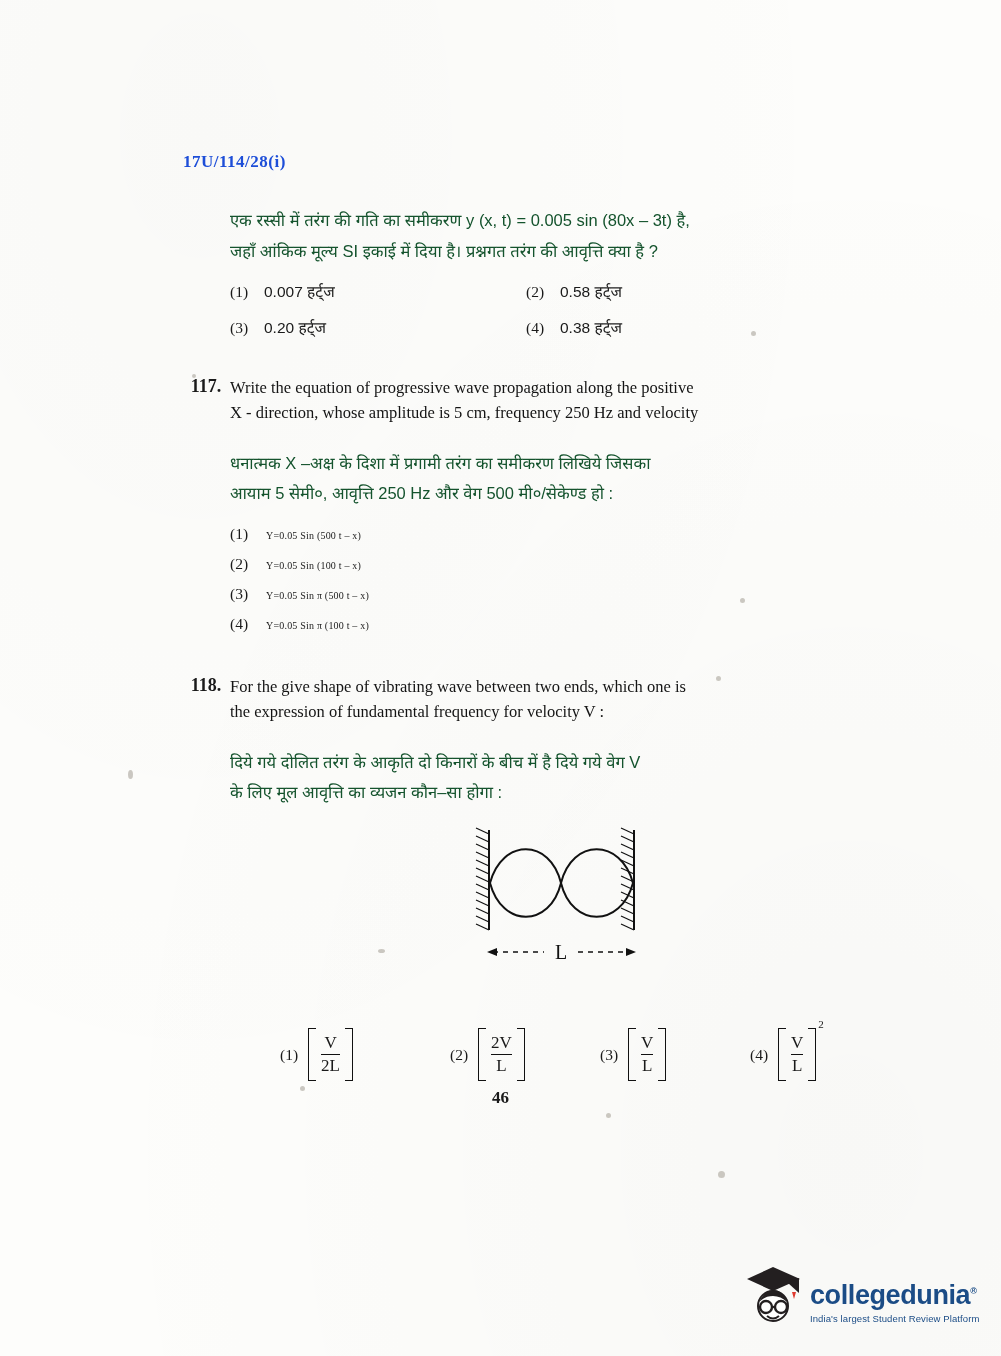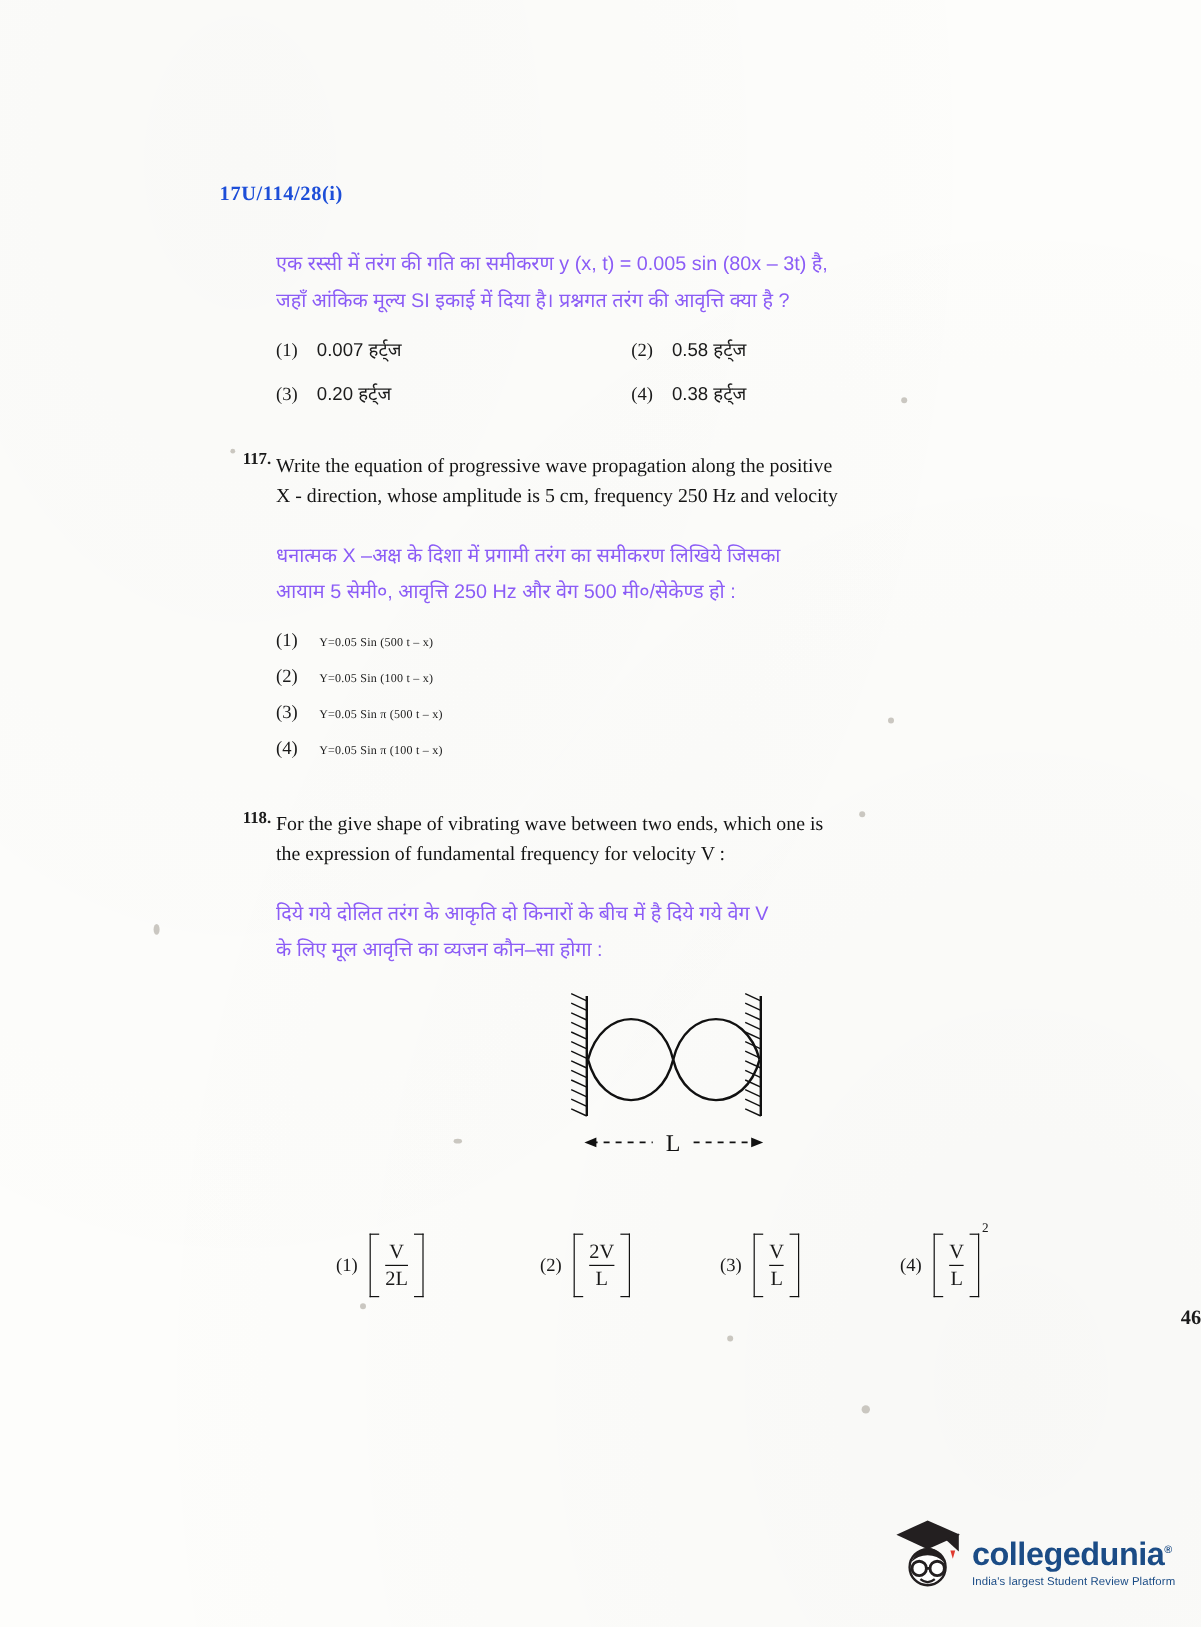--- a/index.html
+++ b/index.html
@@ -47,21 +47,21 @@
     left: 186px;
     top: 205px;
     width: 700px;
   }
 
   .q-block { position: relative; margin-bottom: 6px; }
 
   .hin {
     font-family: "Liberation Sans", sans-serif;
     font-size: 16.5px;
-    color: #8b5cf6;
+    color: #14532d;
     line-height: 1.85;
   }
   .eng {
     font-family: "Liberation Serif", serif;
     font-size: 16.5px;
     color: #141414;
     line-height: 1.5;
   }
 
   .stem-hin-1 {
@@ -88,24 +88,24 @@
     font-family: "Liberation Sans", sans-serif;
     font-size: 15.5px;
   }
   .opt-col-a { width: 296px; }
 
   .q-number {
     position: absolute;
     left: 0;
     top: 0;
     width: 40px;
-    text-align: right;
+    text-align: center;
     font-family: "Liberation Serif", serif;
     font-weight: bold;
-    font-size: 14px;
+    font-size: 18px;
   }
   .q-body { margin-left: 44px; }
 
   .eng-para { width: 630px; }
   .sup { font-size: 10px; vertical-align: super; }
 
   .hin-para { margin-top: 22px; width: 640px; }
 
   .opt-list { margin-top: 10px; }
   .opt-list .row {
@@ -188,21 +188,21 @@
     margin-left: 2px;
     margin-top: -10px;
     align-self: flex-start;
   }
 
   .page-number {
     position: absolute;
     left: 0;
     right: 0;
     top: 1088px;
-    text-align: right;
+    text-align: center;
     font-family: "Liberation Serif", serif;
     font-weight: bold;
     font-size: 17px;
   }
 
   
   .logo {
     position: absolute;
     left: 744px;
     top: 1262px;

